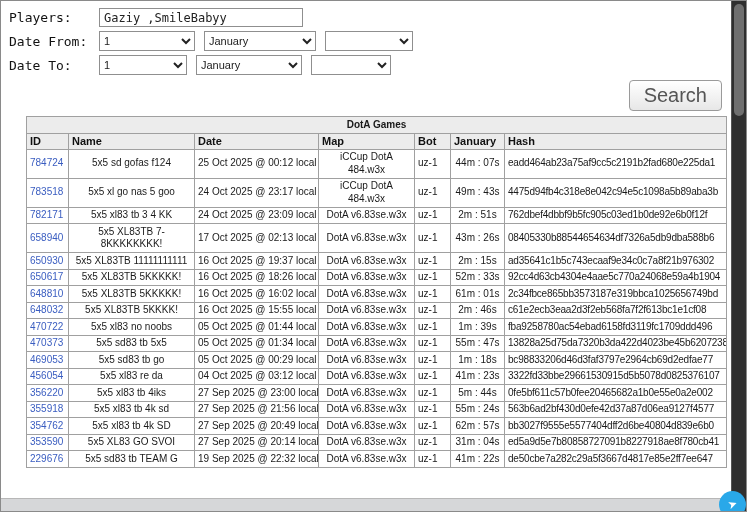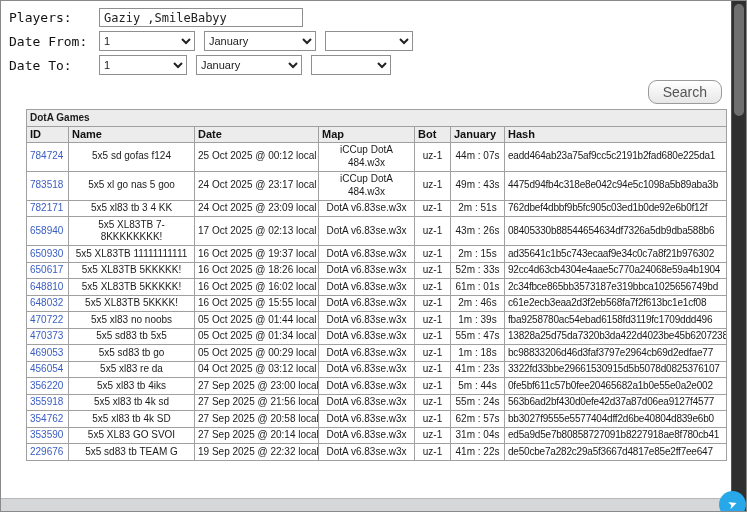--- a/index.html
+++ b/index.html
@@ -27,46 +27,46 @@
   }
   .sel-day { width:96px; }
   .sel-month { width:112px; }
   .sel-year { width:88px; }
   .row-to .sel-day { width:88px; }
   .row-to .sel-month { width:106px; }
   .row-to .sel-year { width:80px; }
 
   .search-row { text-align:right; padding:1px 24px 5px 0; }
   .search-btn {
-    font-family:"Liberation Sans", sans-serif; font-size:14px; color:#555;
-    padding:3px 14px; border:1px solid #9a9a9a; border-radius:9px;
+    font-family:"Liberation Sans", sans-serif; font-size:20px; color:#555;
+    padding:3px 14px; border:1px solid #9a9a9a; border-radius:4px;
     background:linear-gradient(#ffffff,#e7e7e7); cursor:pointer;
   }
 
   
   .games {
     border-collapse:collapse; table-layout:fixed; width:701px; margin-left:19px;
   }
   .games th, .games td {
     border:1px solid #a0a0a0; padding:1.5px 3px; overflow:hidden; vertical-align:middle;
   }
   .games th {
     background:#ececec; font-size:11px; font-weight:bold; text-align:left; color:#111;
   }
   .title-cell {
-    background:#ececec !important; text-align:left;
+    background:#ececec !important; text-align:center;
     font-weight:bold; font-size:11px; color:#111;
   }
   .games td { font-size:10px; line-height:1.25; color:#1a1a1a; }
   td.c-id   { text-align:left; white-space:nowrap; }
   td.c-id a { color:var(--link, #3a5dc0); text-decoration:none; }
   td.c-name { text-align:center; }
   td.c-date { text-align:center; white-space:nowrap; }
   td.c-map  { text-align:center; }
-  td.c-bot  { text-align:center; white-space:nowrap; }
+  td.c-bot  { white-space:nowrap; }
   td.c-dur  { text-align:center; white-space:nowrap; }
   td.c-hash { text-align:left; white-space:nowrap; letter-spacing:-0.2px; }
 
   
   .scrollbar {
     position:absolute; top:0; right:0; width:15px; height:512px;
     background:#2f2f2f; border-left:1px solid #555;
   }
   .scroll-thumb {
     position:absolute; top:3px; left:2px; width:10px; height:112px;
@@ -272,21 +272,21 @@
             <td class="c-name">5x5 xl83 tb 4k sd</td>
             <td class="c-date">27 Sep 2025 @ 21:56 local</td>
             <td class="c-map">DotA v6.83se.w3x</td>
             <td class="c-bot">uz-1</td>
             <td class="c-dur">55m : 24s</td>
             <td class="c-hash">563b6ad2bf430d0efe42d37a87d06ea9127f4577</td>
           </tr>
           <tr>
             <td class="c-id"><a href="#">354762</a></td>
             <td class="c-name">5x5 xl83 tb 4k SD</td>
-            <td class="c-date">27 Sep 2025 @ 20:58 local</td>
+            <td class="c-date">27 Sep 2025 @ 20:49 local</td>
             <td class="c-map">DotA v6.83se.w3x</td>
             <td class="c-bot">uz-1</td>
             <td class="c-dur">62m : 57s</td>
             <td class="c-hash">bb3027f9555e5577404dff2d6be40804d839e6b0</td>
           </tr>
           <tr>
             <td class="c-id"><a href="#">353590</a></td>
             <td class="c-name">5x5 XL83 GO SVOI</td>
             <td class="c-date">27 Sep 2025 @ 20:14 local</td>
             <td class="c-map">DotA v6.83se.w3x</td>

